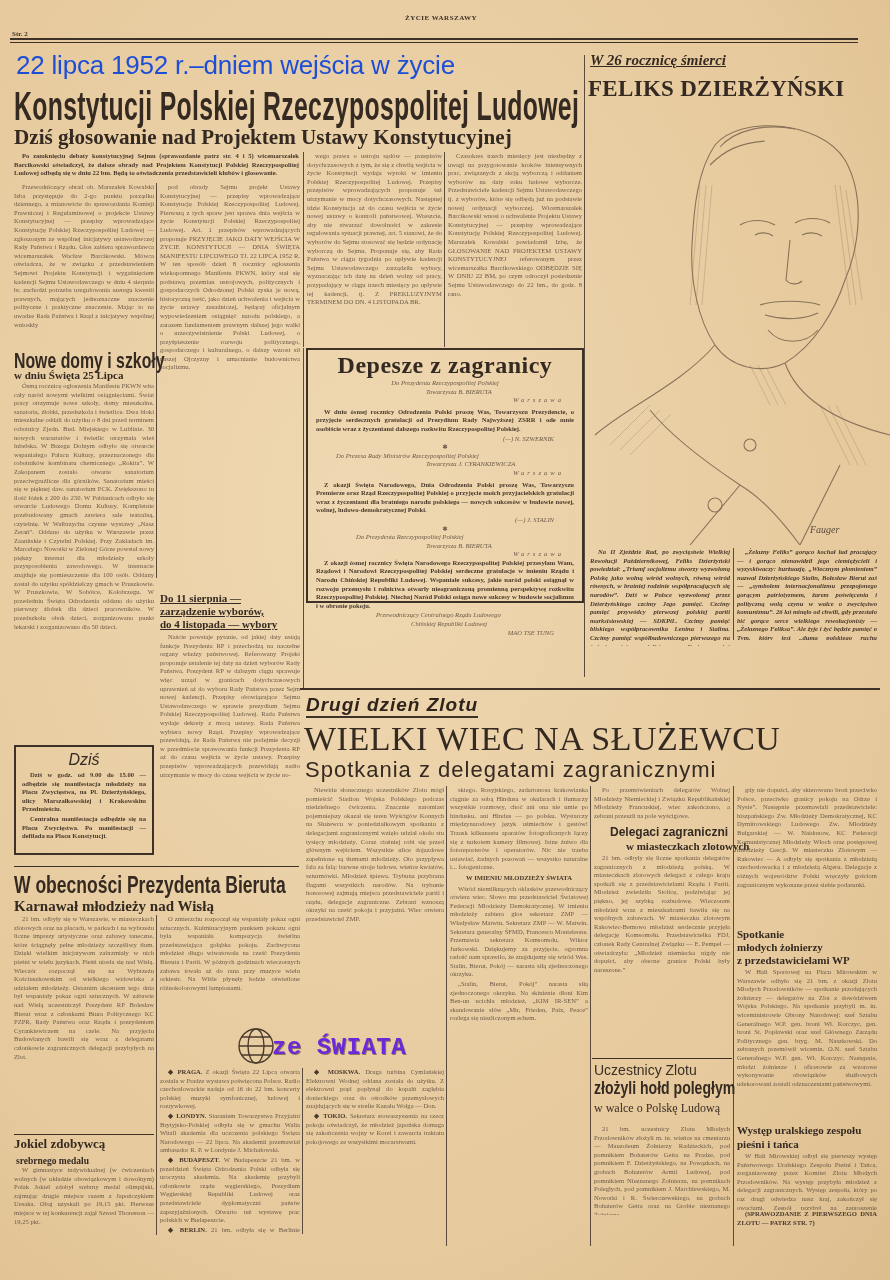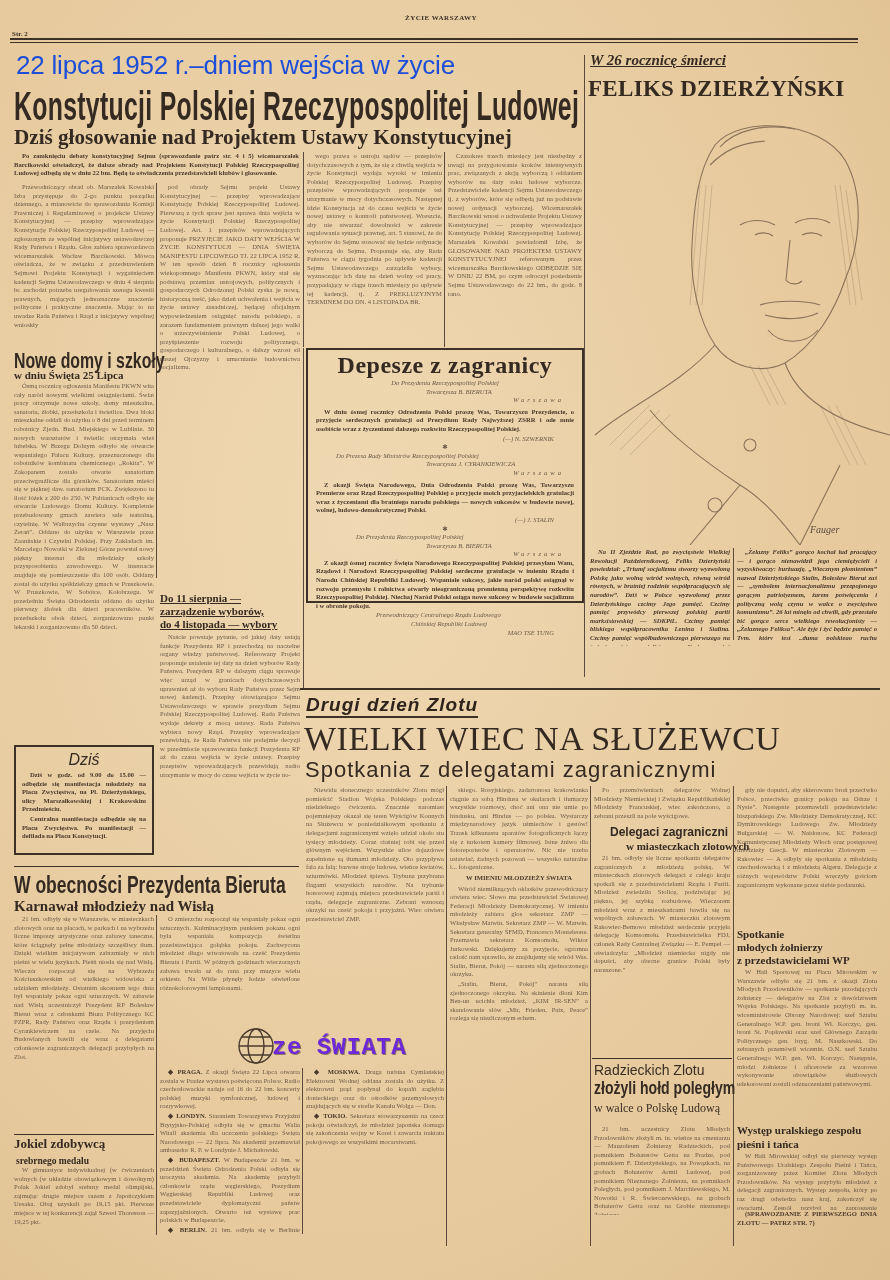--- a/index.html
+++ b/index.html
@@ -192,21 +192,21 @@
 </div>
 <div class="abs body-text" style="left:737px;top:1152px;width:140px;height:58px;">
     <p>W Hali Mirowskiej odbył się pierwszy występ Państwowego Uralskiego Zespołu Pieśni i Tańca, zorganizowany przez Komitet Zlotu Młodych Przodowników. Na występ przybyła młodzież z delegacji zagranicznych. Występ zespołu, który po raz drugi odwiedza nasz kraj, zakończył się owacjami. Zespół przybył na zaproszenie związkowców z zagranicy, bawiące w Warszawie.</p>
   </div>
 <div class="abs body-text" style="left:737px;top:1210px;width:140px;height:20px;">
     <p class="b">(SPRAWOZDANIE Z PIERWSZEGO DNIA ZLOTU — PATRZ STR. 7)</p>
   </div>
 
 <div class="rule" style="left:592px;top:1058px;width:140px;height:1px;"></div>
 <div class="abs" style="left:594px;top:1062px;white-space:nowrap;">
-  <div class="h-sans" style="font-size:14px;color:#3a2e24;">Radzieckich Zlotu</div>
+  <div class="h-sans" style="font-size:14px;color:#3a2e24;">Uczestnicy Zlotu</div>
   <div class="h-cond" style="font-size:18px;transform:scaleX(0.78);">złożyli hołd poległym</div>
   <div style="font-family:'Liberation Serif',serif;font-size:12px;color:#3a2e24;margin-top:2px;">w walce o Polskę Ludową</div>
 </div>
 <div class="abs body-text" style="left:594px;top:1125px;width:136px;height:90px;">
     <p>21 bm. uczestnicy Zlotu Młodych Przodowników złożyli m. in. wieńce na cmentarzu — Mauzoleum Żołnierzy Radzieckich, pod pomnikiem Bohaterów Getta na Pradze, pod pomnikiem F. Dzierżyńskiego, na Powązkach, na grobach Bohaterów Armii Ludowej, pod pomnikiem Nieznanego Żołnierza, na pomnikach Poległych, pod pomnikiem J. Marchlewskiego, M. Nowotki i R. Świerczewskiego, na grobach Bohaterów Getta oraz na Grobie nieznanego Żołnierza.</p>
   </div>
 
 <div class="rule" style="left:14px;top:866px;width:285px;height:1px;"></div>
 <div class="abs" style="left:14px;top:871px;width:290px;height:28px;">
   <div class="h-cond" style="font-size:24px;transform:scaleX(0.73);">W obecności Prezydenta Bieruta</div>

